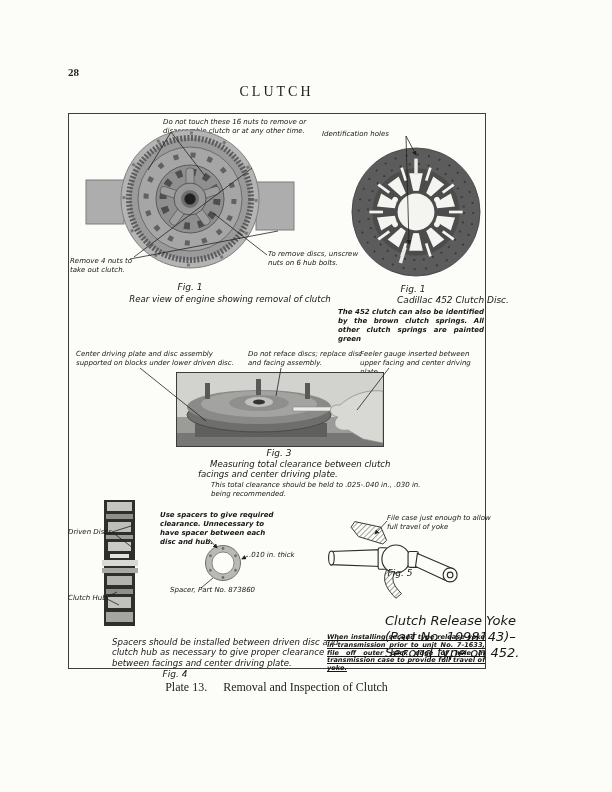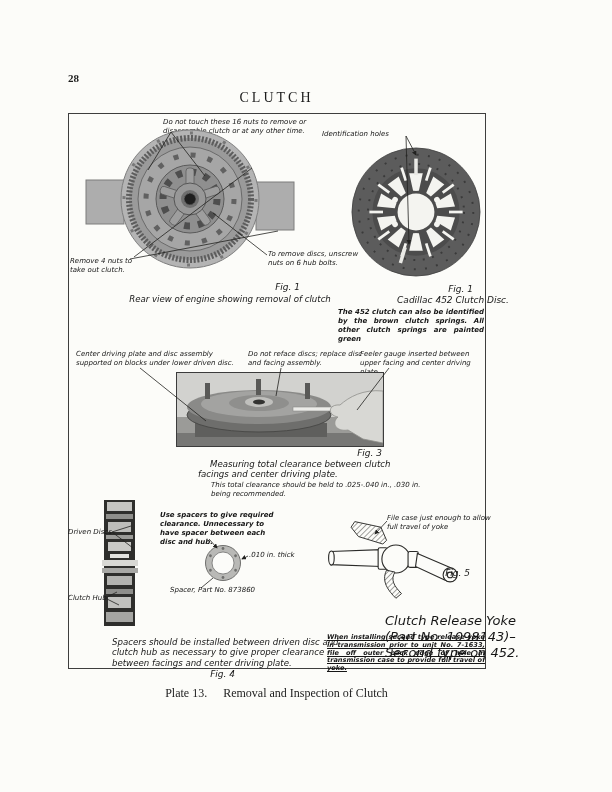--- a/index.html
+++ b/index.html
@@ -1,22 +1,22 @@
 <!DOCTYPE html>
 <html><head>
 <meta charset="utf-8">
 <style>
   html,body{margin:0;padding:0;}
   body{width:612px;height:792px;background:#fcfcf9;position:relative;
        font-family:"DejaVu Sans",sans-serif;color:#1c1c1c;overflow:hidden;}
   .abs{position:absolute;}
-  .serif{font-family:"Liberation Serif",serif;margin-top:6px;}
+  .serif{font-family:"Liberation Serif",serif;}
   .hand{font-family:"DejaVu Sans",sans-serif;font-style:italic;font-size:7px;line-height:1.3;color:#161616;}
   .hand-b{font-weight:bold;}
-  .figlabel{font-family:"DejaVu Sans",sans-serif;font-style:italic;font-size:9px;text-align:right;color:#161616;}
+  .figlabel{font-family:"DejaVu Sans",sans-serif;font-style:italic;font-size:9px;text-align:center;color:#161616;}
   .figcap{font-family:"DejaVu Sans",sans-serif;font-style:italic;font-size:8.6px;line-height:1.22;color:#161616;padding-left:40px;}
   .nowrap{white-space:nowrap;}
   .just{text-align:justify;}
   .plate-border{border:1px solid #3e3e3e;}
   .photo-frame{border:1px solid #3c3c3c;background:#cfcfcc;}
   svg{display:block;}
   #overlay{pointer-events:none;}
 </style>
 </head>
 <body>

